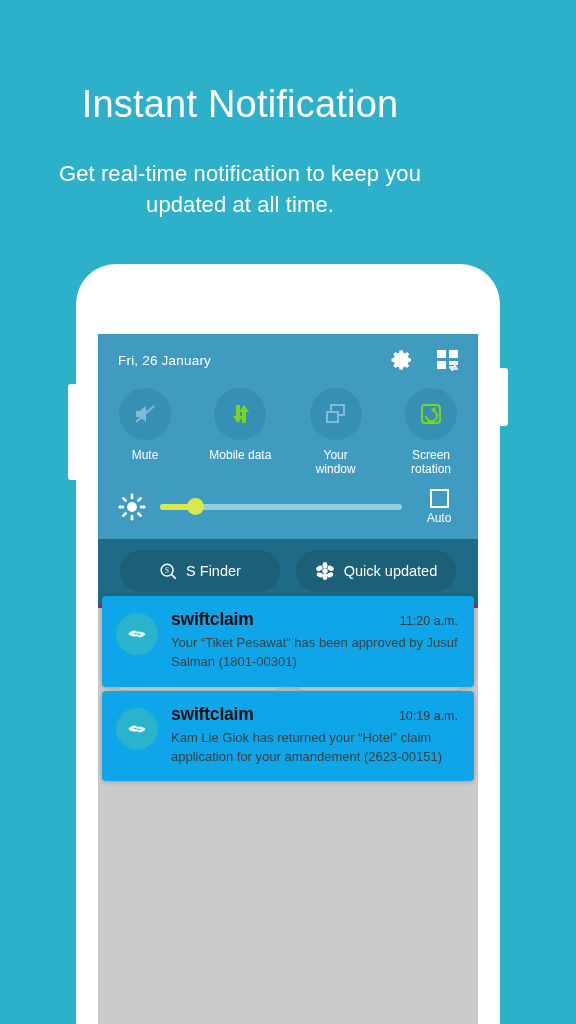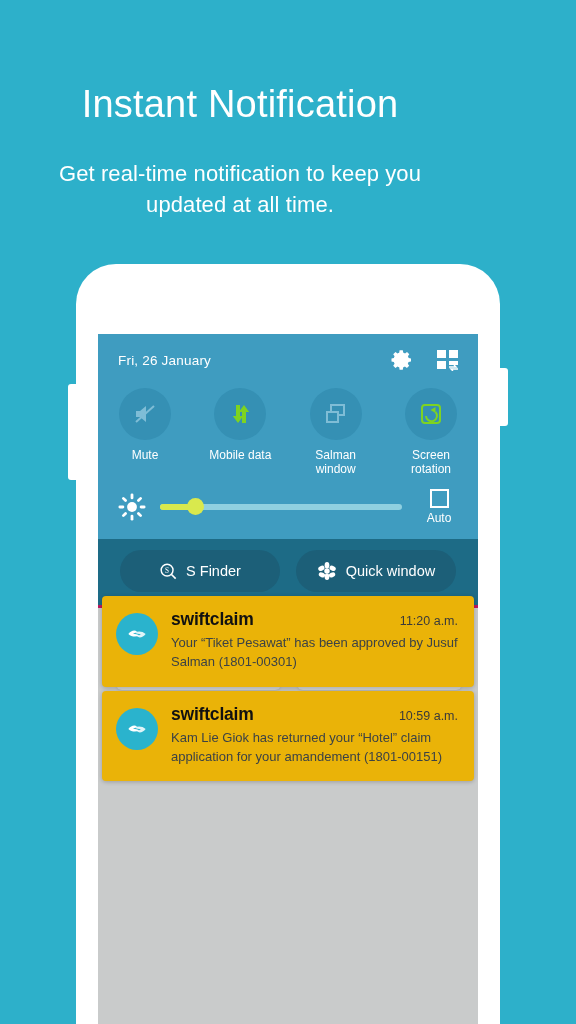--- a/index.html
+++ b/index.html
@@ -116,21 +116,21 @@
   }
   .pill {
     flex: 1; background: #1c5f78; border-radius: 22px;
     height: 42px; display: flex; align-items: center; justify-content: center; gap: 9px;
     color: #ffffff; font-size: 14.5px;
   }
 
   
   .notif-wrap { position: absolute; left: 0; top: 0; width: 380px; }
   .notif {
-    background: #eab308; border-radius: 4px;
+    background: #0ea5e9; border-radius: 4px;
     margin: 0 4px 4px 4px; padding: 13px 16px 15px 14px;
     display: flex; gap: 13px;
     box-shadow: 0 1px 4px rgba(0,0,0,.22);
   }
   .avatar {
     width: 42px; height: 42px; border-radius: 50%; background: #2ab3cd;
     flex-shrink: 0; display: flex; align-items: center; justify-content: center;
     margin-top: 4px;
   }
   .notif-body { flex: 1; min-width: 0; }
@@ -288,21 +288,21 @@
         <div class="tog-label">Mobile data</div>
       </div>
 
       <div class="tog">
         <div class="tog-circle">
           <svg width="26" height="26" viewBox="0 0 26 26">
             <rect x="8" y="4" width="13" height="10" fill="none" stroke="#7fbdd6" stroke-width="2"></rect>
             <rect x="4" y="11" width="11" height="10" fill="#3590b4" stroke="#7fbdd6" stroke-width="2"></rect>
           </svg>
         </div>
-        <div class="tog-label">Salman window</div>
+        <div class="tog-label">Your window</div>
       </div>
 
       <div class="tog">
         <div class="tog-circle">
           <svg width="26" height="26" viewBox="0 0 26 26">
             <rect x="4" y="4" width="18" height="18" rx="3" fill="none" stroke="#7ed321" stroke-width="2"></rect>
             <path d="M8 15a5.5 5.5 0 109.5-4" fill="none" stroke="#7ed321" stroke-width="2"></path>
             <polygon points="17.5,6 17.5,12 12.5,9" fill="#7ed321"></polygon>
           </svg>
         </div>
@@ -348,21 +348,21 @@
       <div class="pill">
         <svg width="20" height="20" viewBox="0 0 22 22">
           <circle cx="11" cy="11" r="3" fill="#ffffff"></circle>
           <ellipse cx="11" cy="4.6" rx="2.6" ry="3.6" fill="#ffffff"></ellipse>
           <ellipse cx="11" cy="17.4" rx="2.6" ry="3.6" fill="#ffffff"></ellipse>
           <ellipse cx="4.8" cy="8" rx="3.6" ry="2.6" fill="#ffffff" transform="rotate(-25 4.8 8)"></ellipse>
           <ellipse cx="17.2" cy="8" rx="3.6" ry="2.6" fill="#ffffff" transform="rotate(25 17.2 8)"></ellipse>
           <ellipse cx="5.4" cy="15.2" rx="3.6" ry="2.6" fill="#ffffff" transform="rotate(25 5.4 15.2)"></ellipse>
           <ellipse cx="16.6" cy="15.2" rx="3.6" ry="2.6" fill="#ffffff" transform="rotate(-25 16.6 15.2)"></ellipse>
         </svg>
-        <span>Quick window</span>
+        <span>Quick updated</span>
       </div>
     </div>
 
   </div>
 
   <div class="notif-wrap" style="top:262px;">
 
     <div class="notif">
       <div class="avatar">
         <svg width="22" height="16" viewBox="0 0 28 18">
@@ -382,21 +382,21 @@
     <div class="notif">
       <div class="avatar">
         <svg width="22" height="16" viewBox="0 0 28 18">
           <path fill="#ffffff" d="M3 9c3-4 8-6 11-3-2 1-4 2-5 3 3 0 6 .5 8 2-4 2-10 2-14-2z"></path>
           <path fill="#ffffff" d="M25 9c-3 4-8 6-11 3 2-1 4-2 5-3-3 0-6-.5-8-2 4-2 10-2 14 2z" opacity=".85"></path>
         </svg>
       </div>
       <div class="notif-body">
         <div class="notif-head">
           <span class="notif-app">swiftclaim</span>
-          <span class="notif-time">10:59 a.m.</span>
-        </div>
-        <div class="notif-text">Kam Lie Giok has returned your “Hotel” claim application for your amandement (1801-00151)</div>
+          <span class="notif-time">10:19 a.m.</span>
+        </div>
+        <div class="notif-text">Kam Lie Giok has returned your “Hotel” claim application for your amandement (2623-00151)</div>
       </div>
     </div>
 
   </div>
 
 </div>
 
 </body></html>

